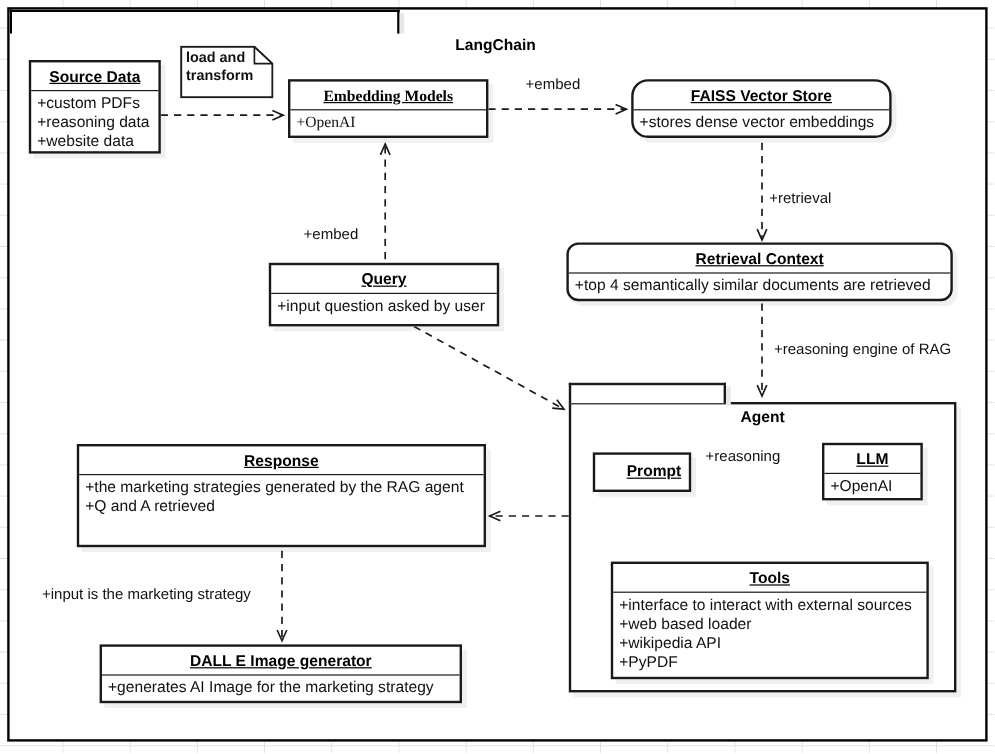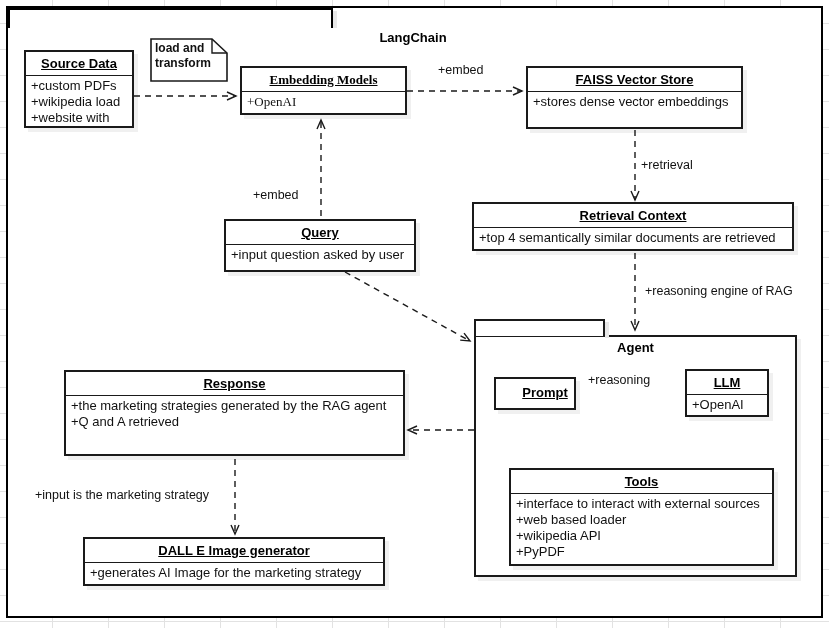--- a/index.html
+++ b/index.html
@@ -161,22 +161,22 @@
 
     <path d="M235,459 L235,534" fill="none" stroke="#1a1a1a" stroke-width="1.4" stroke-dasharray="6,5" marker-end="url(#openArrow)"></path>
   </svg>
 
   <div class="umlbox abs" style="left:24px; top:50px; width:110px; height:78px;">
     <div class="uml-title">
       <span>Source Data</span>
     </div>
     <div class="uml-body">
       <div>+custom PDFs</div>
-      <div>+wikipedia load</div>
-      <div>+website with</div>
+      <div>+reasoning data</div>
+      <div>+website data</div>
     </div>
   </div>
 
   <div id="note" class="abs">
     <svg width="78" height="44" viewBox="0 0 78 44">
       <path d="M1,1 L62,1 L77,15 L77,43 L1,43 Z" fill="#ffffff" stroke="#1a1a1a" stroke-width="1.6"></path>
       <path d="M62,1 L62,15 L77,15" fill="none" stroke="#1a1a1a" stroke-width="1.4"></path>
     </svg>
     <div class="note-text">
       <div>load and</div>
@@ -186,30 +186,30 @@
 
   <div class="umlbox abs" style="left:240px; top:66px; width:167px; height:49px;font-family:Liberation Serif, serif;">
     <div class="uml-title">
       <span>Embedding Models</span>
     </div>
     <div class="uml-body">
       <div>+OpenAI</div>
     </div>
   </div>
 
-  <div class="umlbox abs" style="left:526px; top:66px; width:217px; height:63px;">
+  <div class="umlbox abs" style="left:526px; top:66px; width:217px; height:49px;border-radius:14px;">
     <div class="uml-title">
       <span>FAISS Vector Store</span>
     </div>
     <div class="uml-body">
       <div>+stores dense vector embeddings</div>
     </div>
   </div>
 
-  <div class="umlbox abs" style="left:472px; top:202px; width:322px; height:49px;">
+  <div class="umlbox abs" style="left:472px; top:202px; width:322px; height:49px;border-radius:10px;">
     <div class="uml-title">
       <span>Retrieval Context</span>
     </div>
     <div class="uml-body">
       <div>+top 4 semantically similar documents are retrieved</div>
     </div>
   </div>
 
   <div class="umlbox abs" style="left:224px; top:219px; width:192px; height:53px;">
     <div class="uml-title">

